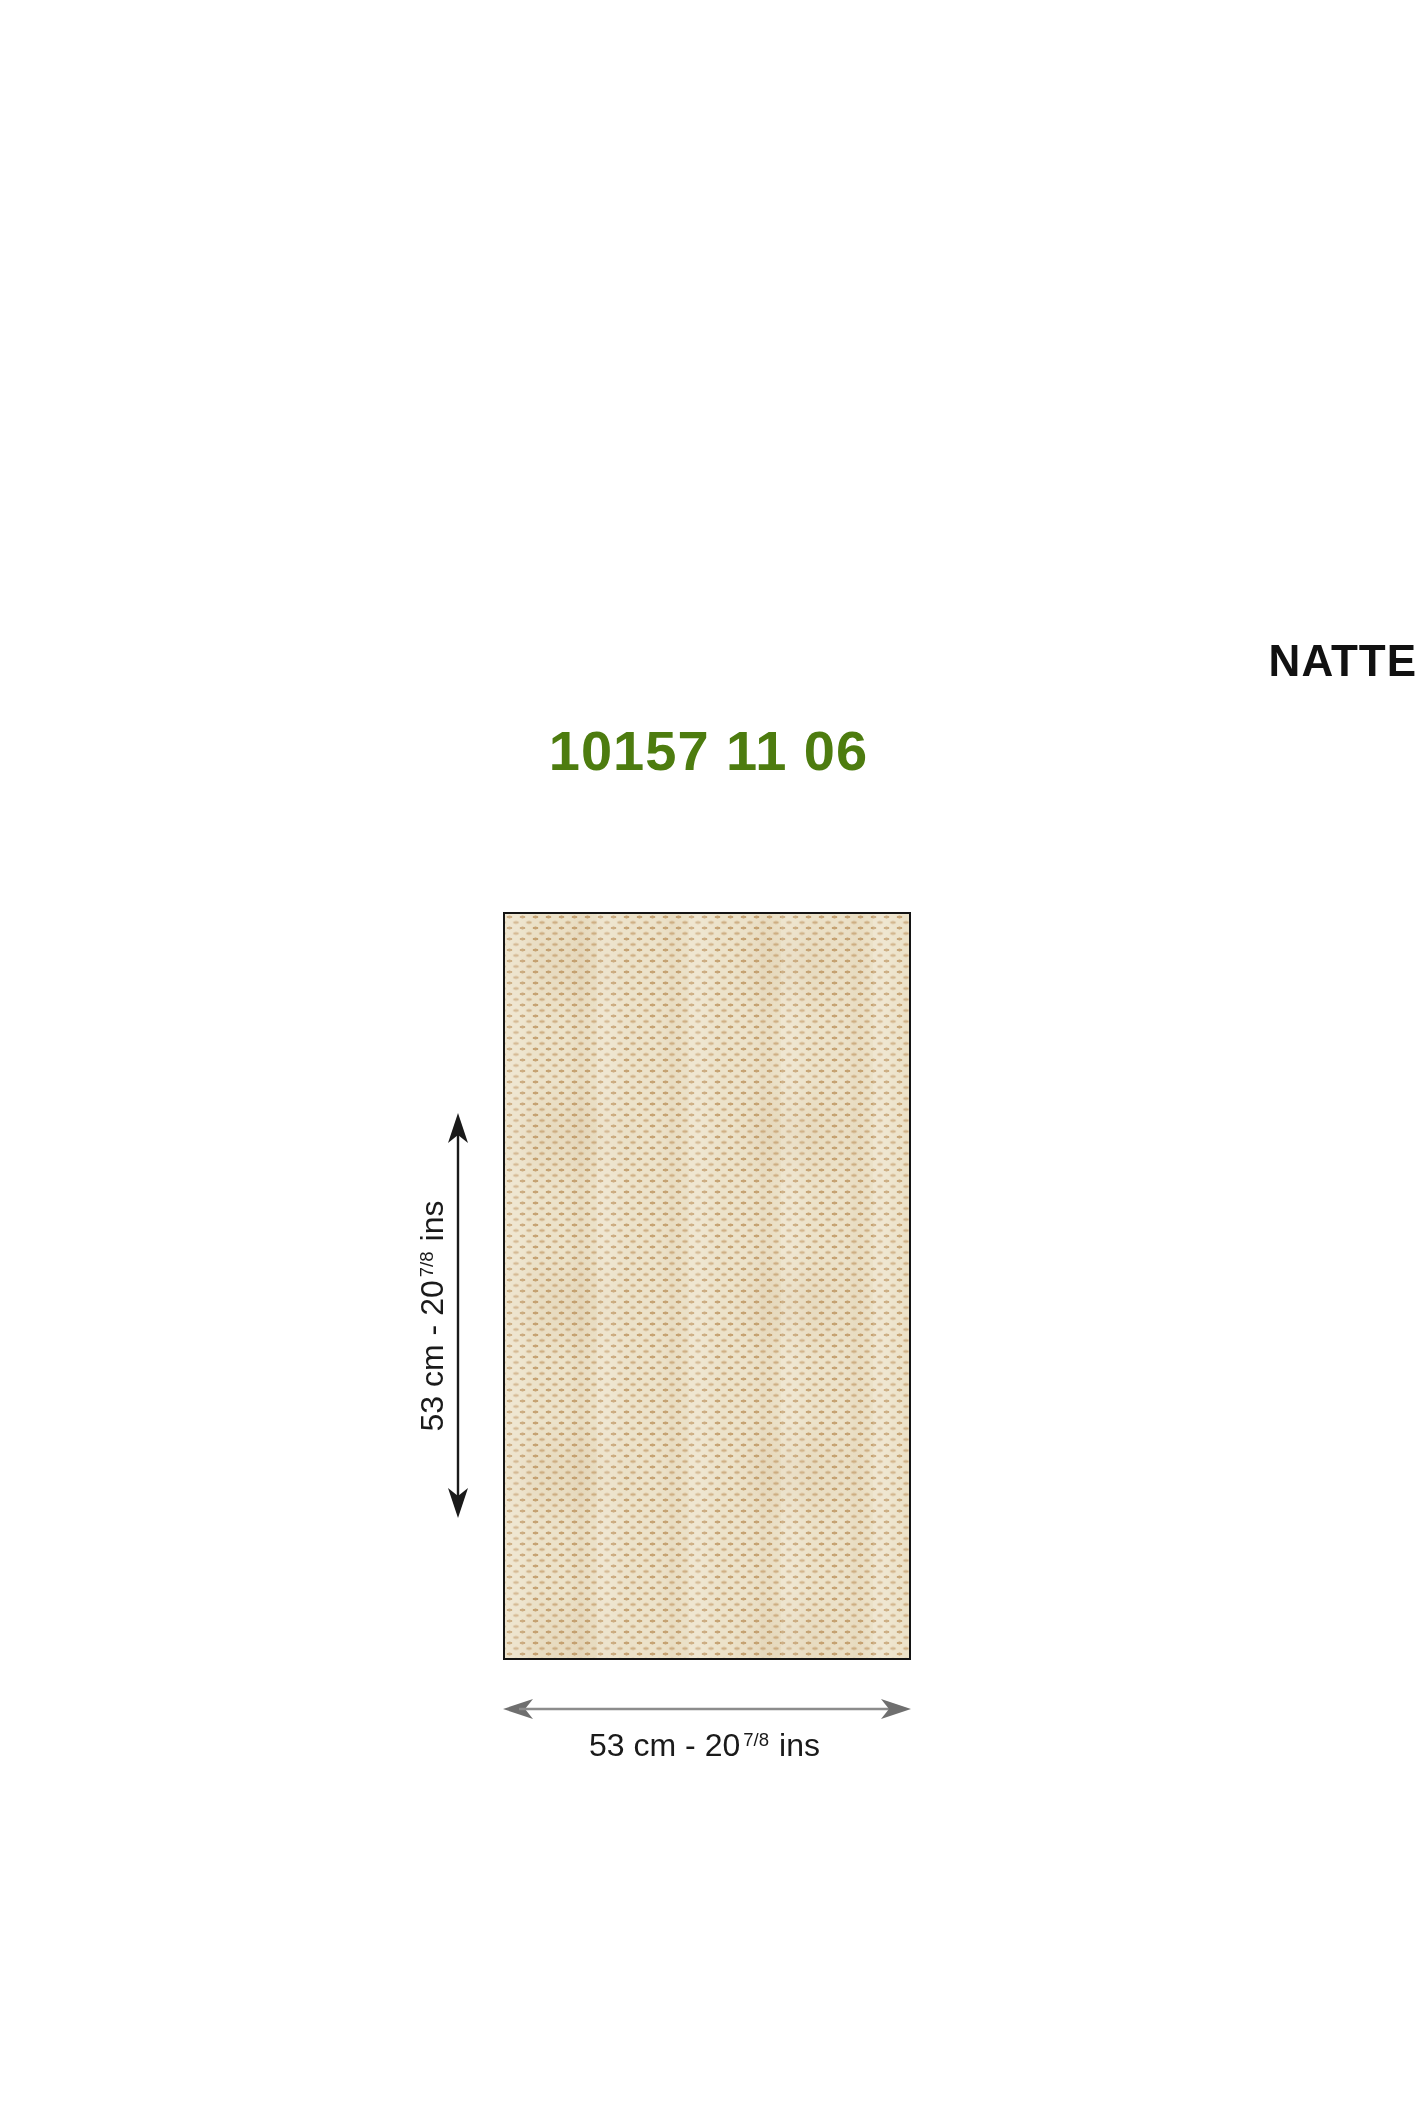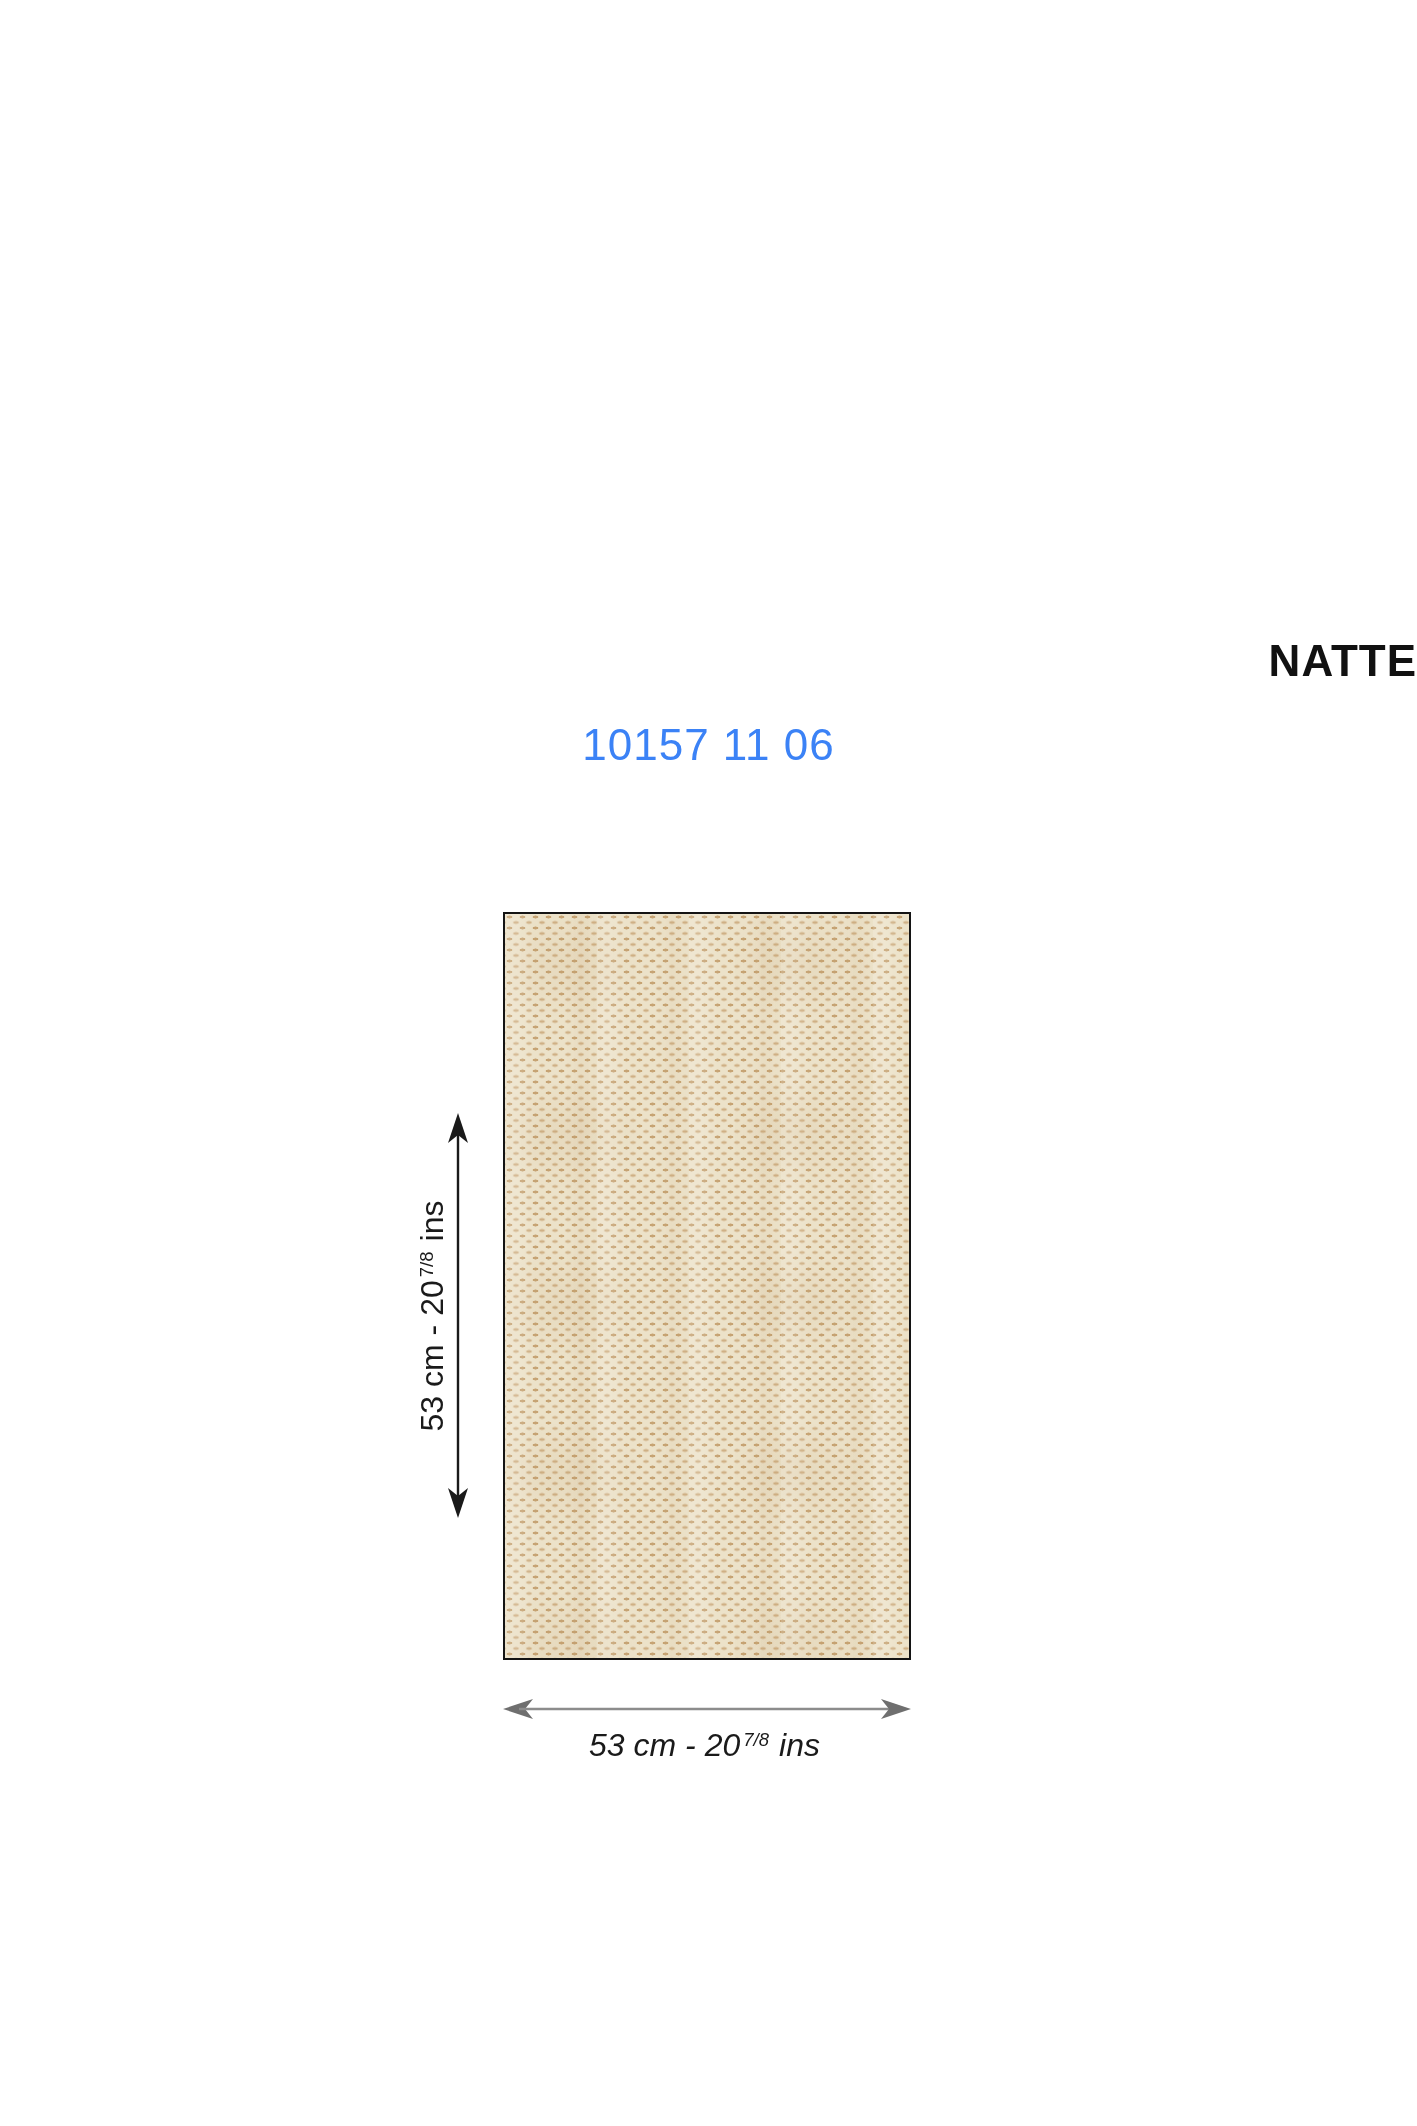--- a/index.html
+++ b/index.html
@@ -39,22 +39,22 @@
   
   .product-name{
     position:absolute;left:12px;right:0;top:639px;
     text-align:right;line-height:1;
     font-size:44px;font-weight:700;letter-spacing:1px;
     color:#111111;
   }
   .product-ref{
     position:absolute;left:0;right:0;top:723px;
     text-align:center;line-height:1;
-    font-size:44px;font-weight:400;letter-spacing:1px;
-    color:#3b82f6;
+    font-size:56px;font-weight:700;letter-spacing:1px;
+    color:#4d7c0f;
   }
 
   
   .swatch{
     position:absolute;left:503px;top:912px;
     width:408px;height:748px;
     box-sizing:border-box;
     border:2px solid #141414;
     background-color:#ECE2C9;
     background-image:
@@ -84,21 +84,21 @@
   }
   .v-label{
     position:absolute;left:225px;top:1299px;
     width:404px;height:34px;
     text-align:center;
     transform:rotate(-90deg);
     transform-origin:50% 50%;
   }
   .h-label{
     position:absolute;left:0;right:8px;top:1729px;
-    text-align:center;line-height:1;font-style:italic;
+    text-align:center;line-height:1;
   }
   .sup{font-size:0.58em;vertical-align:0.55em;margin-left:3px;}
   .unit{margin-left:10px;}
 
   
   .footer{
     position:absolute;left:0;right:0;top:1992px;
     text-align:center;line-height:1;
     font-size:46px;font-weight:700;letter-spacing:1px;
     color:#868686;

